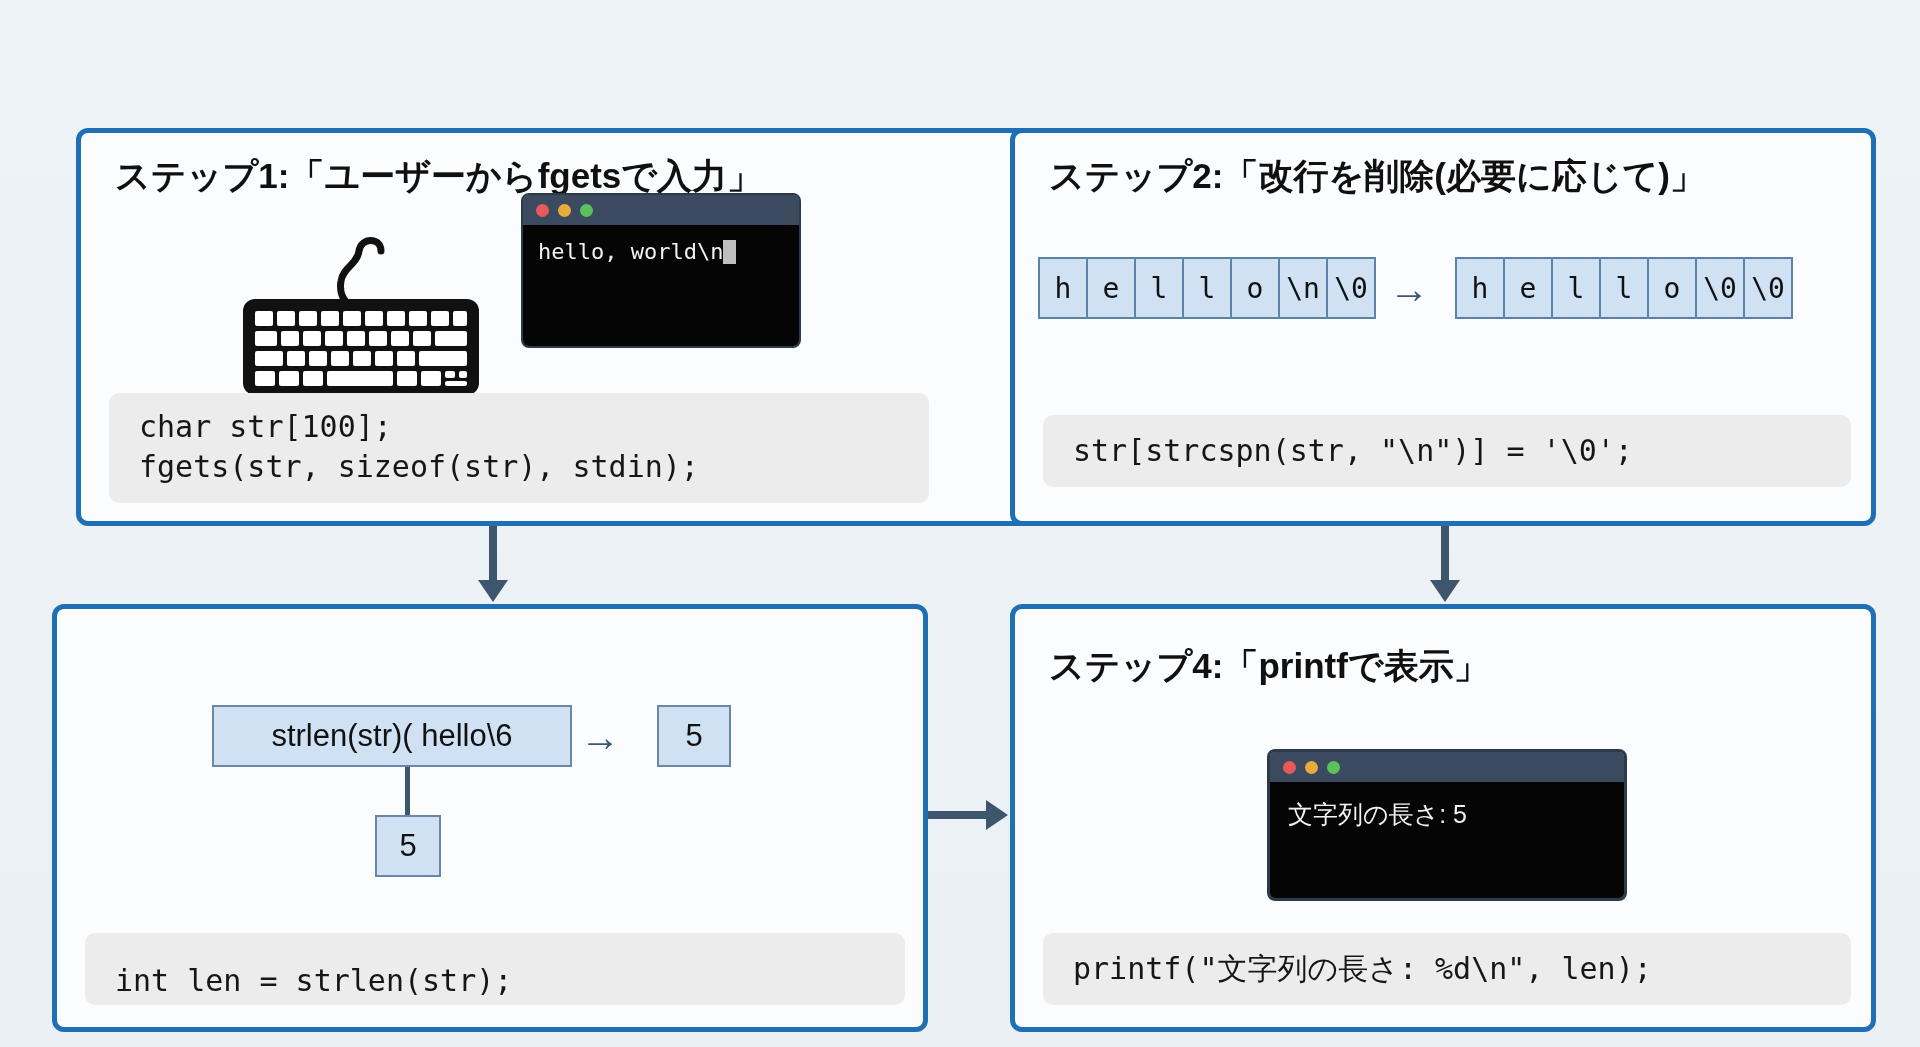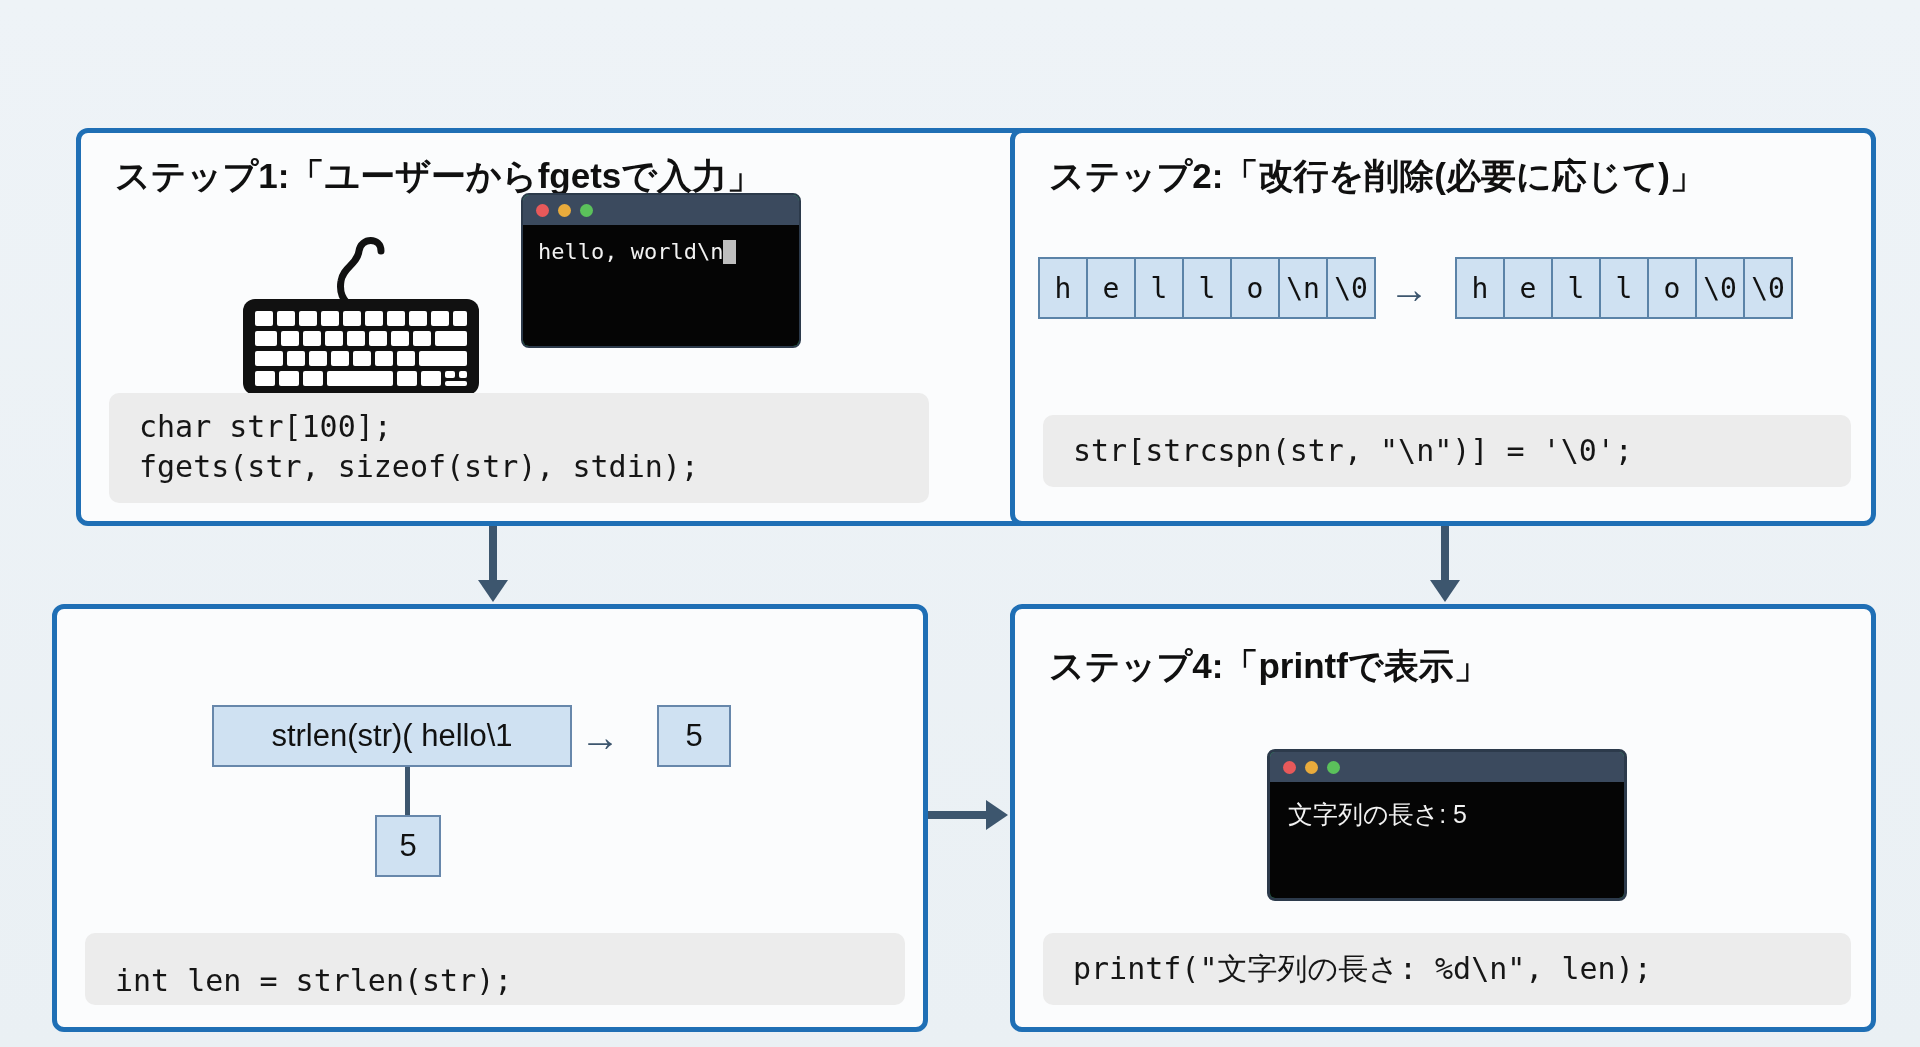--- a/index.html
+++ b/index.html
@@ -248,21 +248,21 @@
       <div class="cell">o</div>
       <div class="cell">\0</div>
       <div class="cell">\0</div>
     </div>
 
     <div class="code" id="code2">str[strcspn(str, "\n")] = '\0';</div>
   </div>
 
   <div class="panel" id="panel3">
 
-    <div class="box" id="b-strlen">strlen(str)( hello\1</div>
+    <div class="box" id="b-strlen">strlen(str)( hello\6</div>
     <div class="arrow-h" id="s3-arrow">→</div>
     <div class="box" id="b-five-right">5</div>
     <div class="connector" id="s3-vline"></div>
     <div class="box" id="b-five-down">5</div>
 
     <div class="code" id="code3">int len = strlen(str);</div>
   </div>
 
   <div class="panel" id="panel4">
     <div class="panel-title">ステップ4:「printfで表示」</div>

